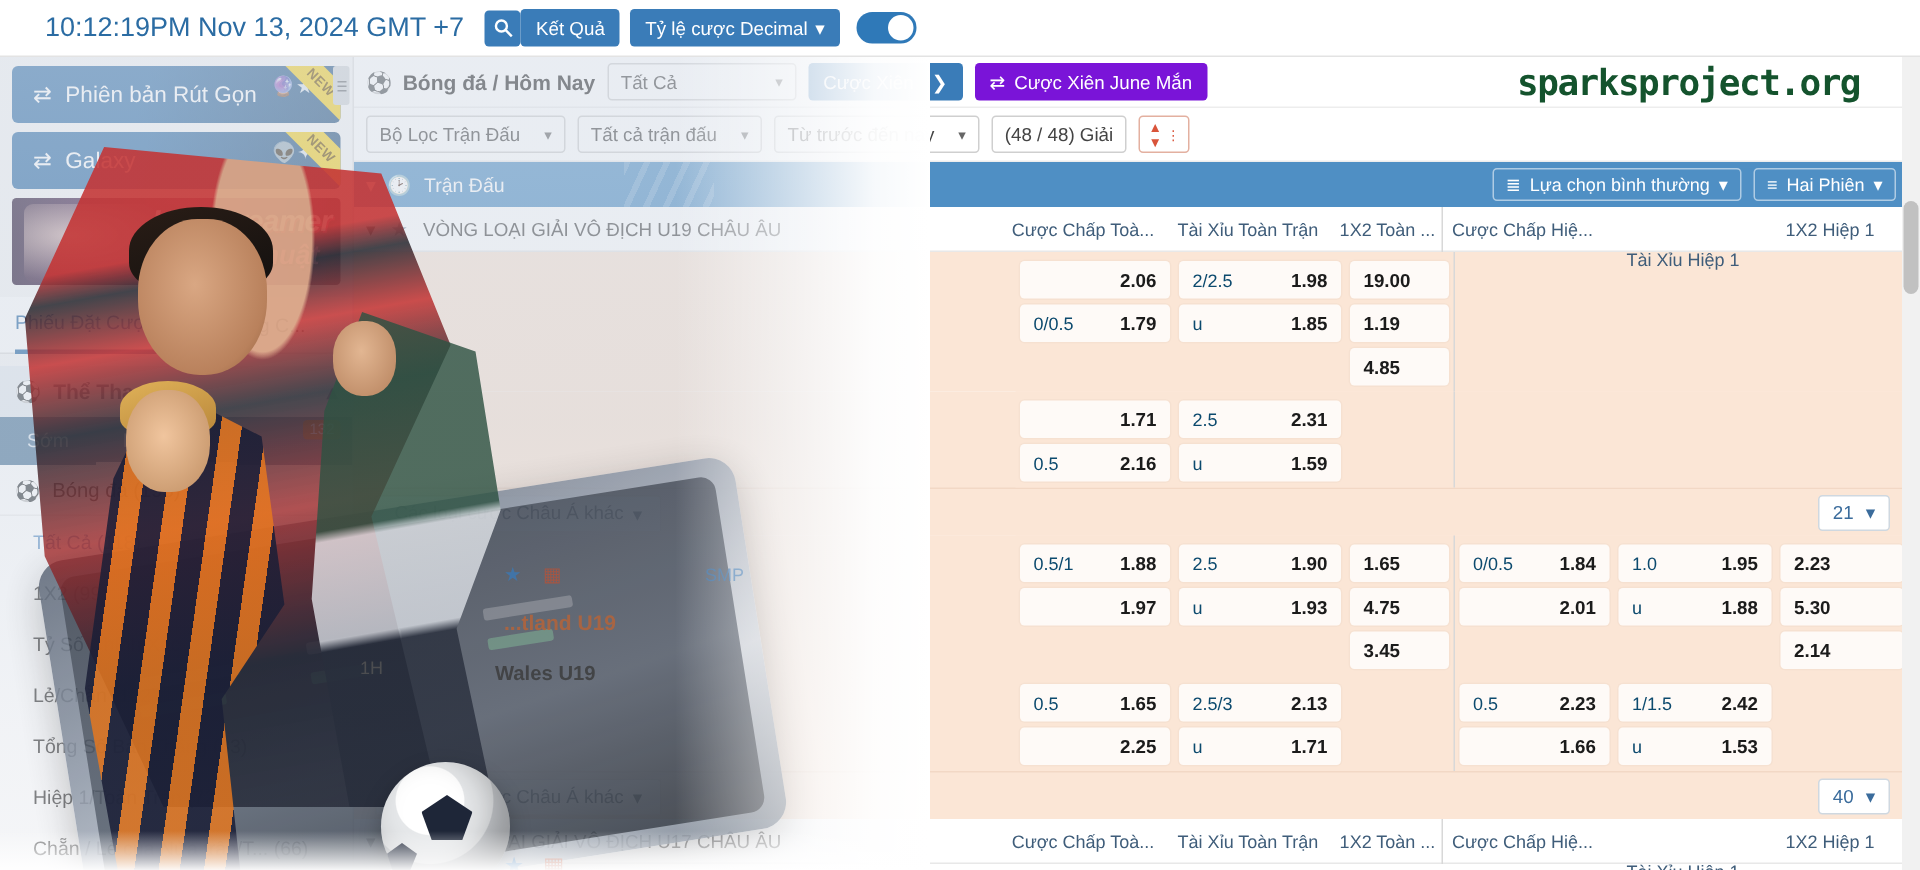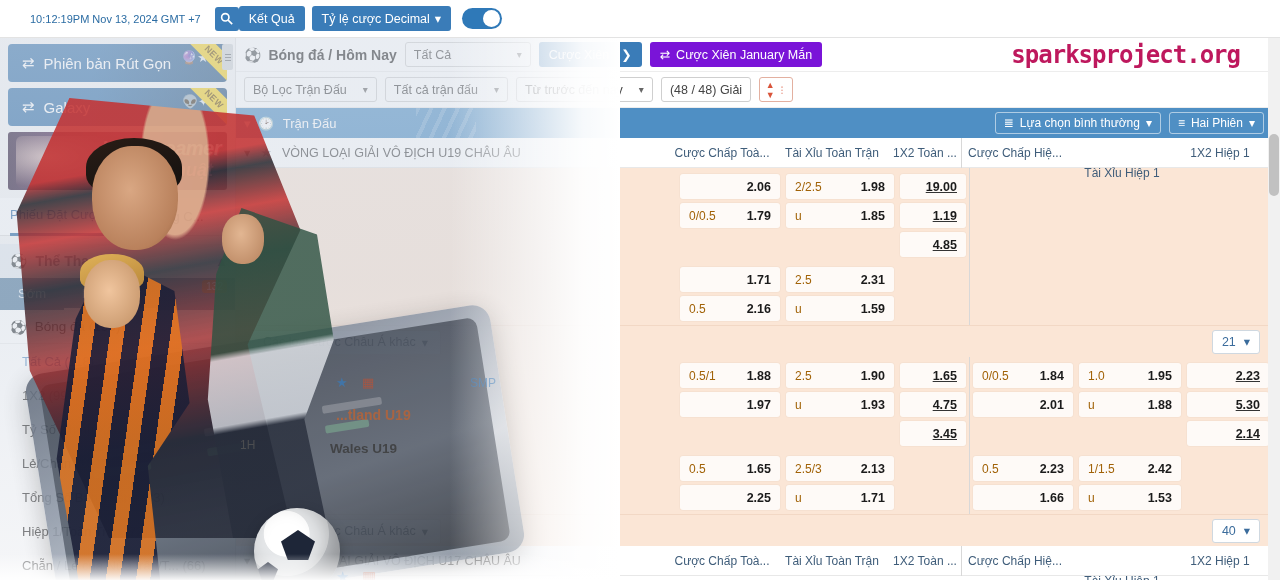--- a/index.html
+++ b/index.html
@@ -13,21 +13,21 @@
   }
   #root { position: relative; width: 1280px; height: 580px; overflow: hidden; }
 
   
   .topbar {
     position: absolute; top: 0; left: 0; width: 1280px; height: 38px;
     background: #ffffff; border-bottom: 1px solid #e3e3e3;
     display: flex; align-items: center; padding: 0 8px;
     z-index: 40;
   }
-  .clock { font-size: 11px; color: #2b6ca3; padding-left: 22px; white-space: nowrap; }
+  .clock { font-size: 18px; color: #2b6ca3; padding-left: 22px; white-space: nowrap; }
   .search-btn {
     width: 24px; height: 24px; margin-left: 14px; background: #3a7cb8;
     border-radius: 3px; display: flex; align-items: center; justify-content: center;
     color: #fff; cursor: pointer; flex: 0 0 auto;
   }
   .search-btn svg { width: 13px; height: 13px; }
   .marquee {
     margin-left: 16px; flex: 1 1 auto; color: #d4562a; font-size: 12.5px;
     white-space: nowrap; overflow: hidden; text-overflow: clip;
   }
@@ -146,21 +146,21 @@
     display: flex; align-items: center; padding: 0 10px; font-size: 12.5px; gap: 12px;
     cursor: pointer; white-space: nowrap;
   }
   .pill-purple {
     height: 25px; background: #7a14d8; color: #fff; border-radius: 3px;
     display: flex; align-items: center; padding: 0 10px; font-size: 12.5px; gap: 6px;
     cursor: pointer; white-space: nowrap;
   }
   .brand {
     margin-left: auto; font-family: "DejaVu Sans Mono", monospace; font-weight: bold;
-    font-size: 24px; color: #be185d; letter-spacing: -1px; padding-right: 24px;
+    font-size: 24px; color: #14532d; letter-spacing: -1px; padding-right: 24px;
   }
   .filter-row {
     height: 36px; display: flex; align-items: center; padding: 0 8px; gap: 8px;
     background: #fff; border-bottom: 1px solid #ededed;
   }
   .sortic {
     height: 25px; width: 34px; border: 1px solid #e3b0a0; border-radius: 3px;
     display: flex; align-items: center; justify-content: center; gap: 3px; cursor: pointer;
     color: #d9543a; font-size: 9px; background: #fff;
   }
@@ -197,23 +197,23 @@
   .odds-left { width: 447px; }
   .odds-right { flex: 1 1 auto; display: flex; background: #fbe6d6; }
   .grp { padding: 6px 0 4px 0; display: flex; }
   .cellcol { display: flex; flex-direction: column; gap: 4px; }
   .cell {
     height: 25px; border-radius: 3px; background: #fefaf7; display: flex;
     align-items: center; justify-content: space-between; padding: 0 9px;
     font-size: 12.5px; cursor: pointer; margin: 0 3px;
     box-shadow: 0 0 0 1px rgba(0,0,0,0.02);
   }
-  .cell .hcp { color: #a16207; font-weight: normal; font-size: 12px; }
+  .cell .hcp { color: #0c4a6e; font-weight: normal; font-size: 12px; }
   .cell .od { font-weight: bold; color: #1b1b1b; }
-  .cell.single { justify-content: flex-end; text-decoration: underline; }
+  .cell.single { justify-content: flex-start; }
   .matchband { background: #fbe6d6; }
   .footrow {
     height: 32px; background: #fbe6d6; display: flex; align-items: center;
     padding-left: 14px; font-size: 12.5px; color: #5a5a5a; border-top: 1px solid #f2d8c5;
   }
   .footrow .tab {
     background: #fdf3ec; border: 1px solid #f0dccd; border-bottom: none;
     height: 24px; display: flex; align-items: center; padding: 0 12px; gap: 6px;
     border-radius: 3px 3px 0 0; cursor: pointer;
   }
@@ -445,21 +445,21 @@
       <div class="sel wide">
         <span>Tất Cả</span>
         <span class="cv">▾</span>
       </div>
       <div class="pill-blue">
         <span>Cược Xiên</span>
         <span>❯</span>
       </div>
       <div class="pill-purple">
         <span>⇄</span>
-        <span>Cược Xiên January Mắn</span>
+        <span>Cược Xiên June Mắn</span>
       </div>
       <div class="brand">sparksproject.org</div>
     </div>
 
     <div class="filter-row">
       <div class="sel">
         <span>Bộ Lọc Trận Đấu</span>
         <span class="cv">▾</span>
       </div>
       <div class="sel">

